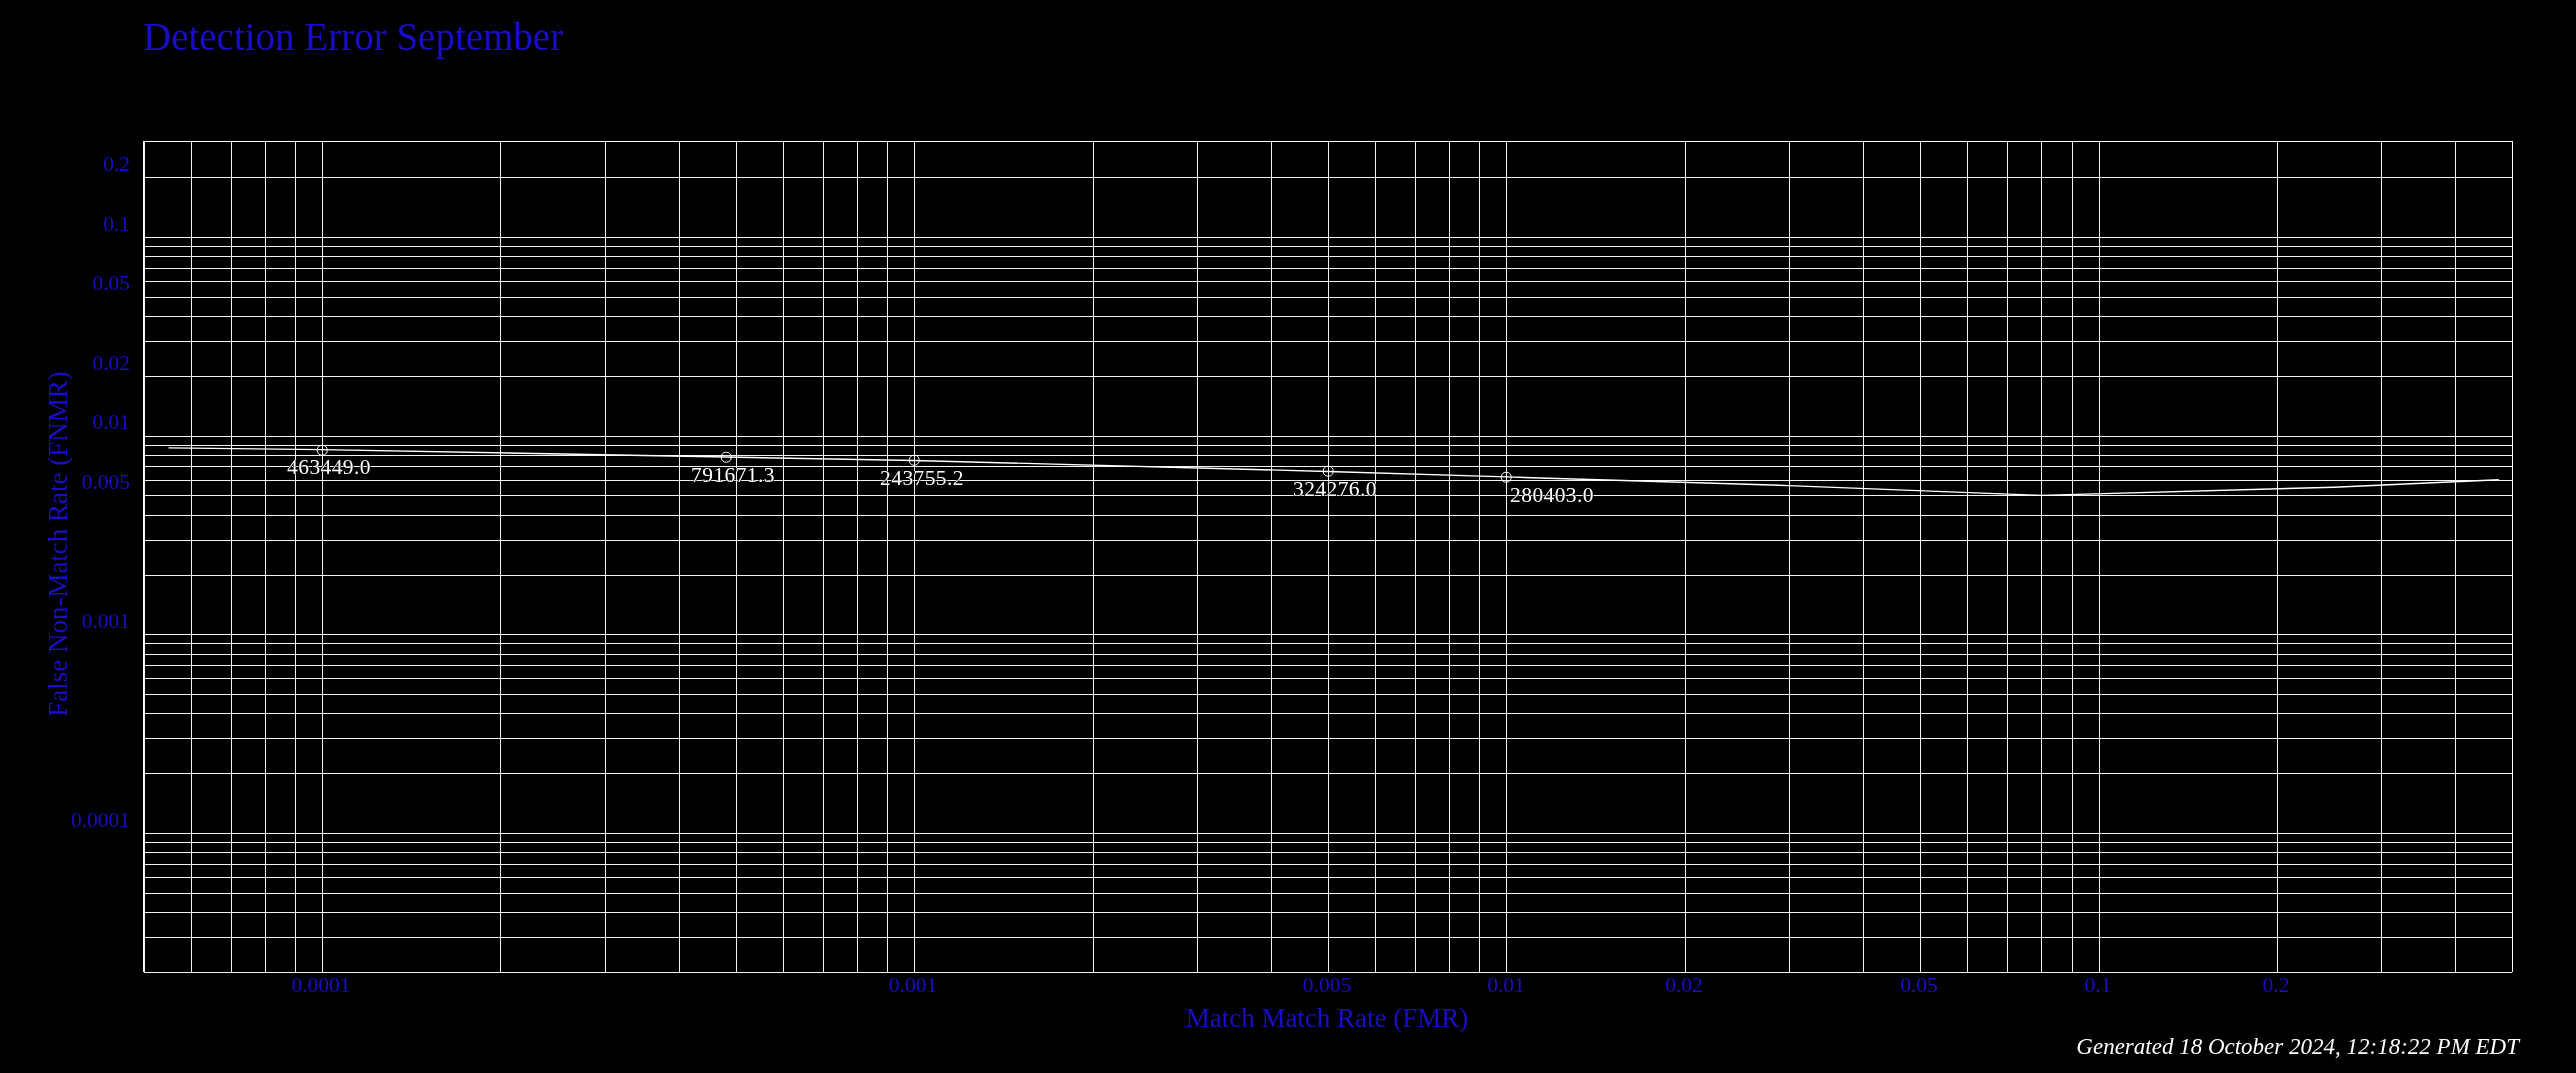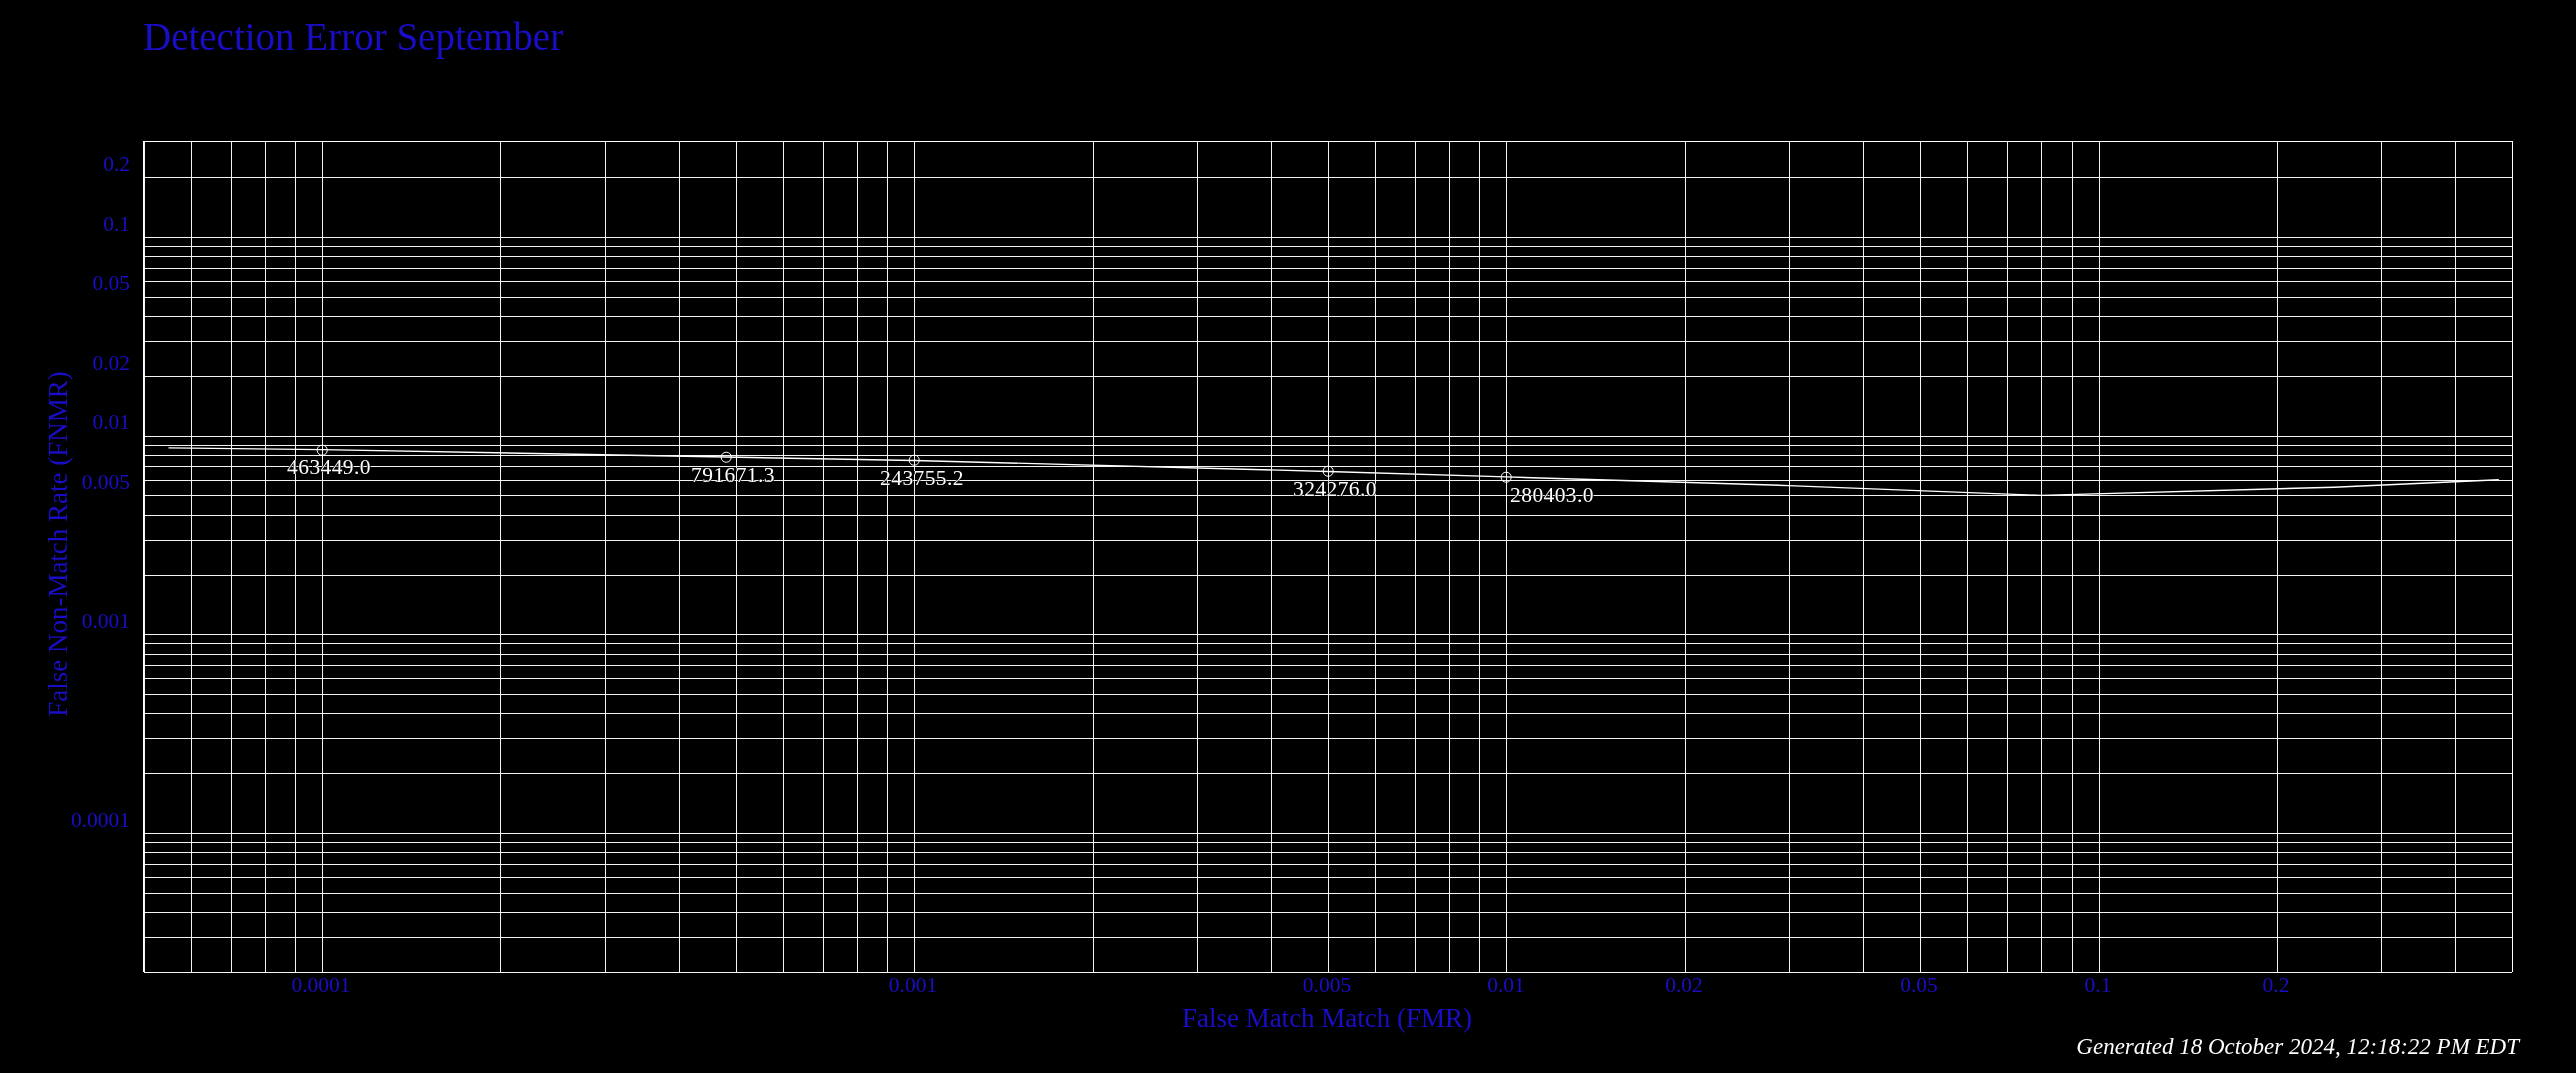--- a/index.html
+++ b/index.html
@@ -198,21 +198,21 @@
     <div class="data-point" style="left: 582px; top: 315px;"></div>
     <div class="data-label" style="left: 589px; top: 321px;">791671.3</div>
     <div class="data-point" style="left: 770px; top: 318px;"></div>
     <div class="data-label" style="left: 778px; top: 324px;">243755.2</div>
     <div class="data-point" style="left: 1184px; top: 329px;"></div>
     <div class="data-label" style="left: 1191px; top: 335px; font-family: Liberation Serif, serif;">324276.0</div>
     <div class="data-point" style="left: 1362px; top: 335px;"></div>
     <div class="data-label" style="left: 1408px; top: 341px;">280403.0</div>
   </div>
 
-<div id="x-axis-label" style="left: 1327px; top: 1003px;">False Match Match (FMR)</div>
+<div id="x-axis-label" style="left: 1327px; top: 1003px;">Match Match Rate (FMR)</div>
 <div id="y-axis-label" style="left: 43px; top: 544px;">False Non-Match Rate (FNMR)</div>
 
 <div id="footer-text">Generated 18 October 2024, 12:18:22 PM EDT</div>
 
 <div class="x-tick-label" style="left: 321px; top: 973px;">0.0001</div>
 <div class="x-tick-label" style="left: 913px; top: 973px;">0.001</div>
 <div class="x-tick-label" style="left: 1327px; top: 973px;">0.005</div>
 <div class="x-tick-label" style="left: 1506px; top: 973px;">0.01</div>
 <div class="x-tick-label" style="left: 1684px; top: 973px;">0.02</div>
 <div class="x-tick-label" style="left: 1919px; top: 973px;">0.05</div>

